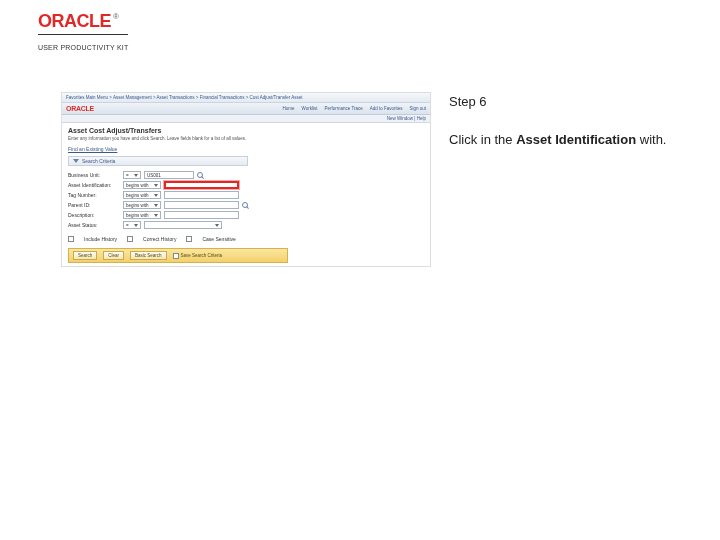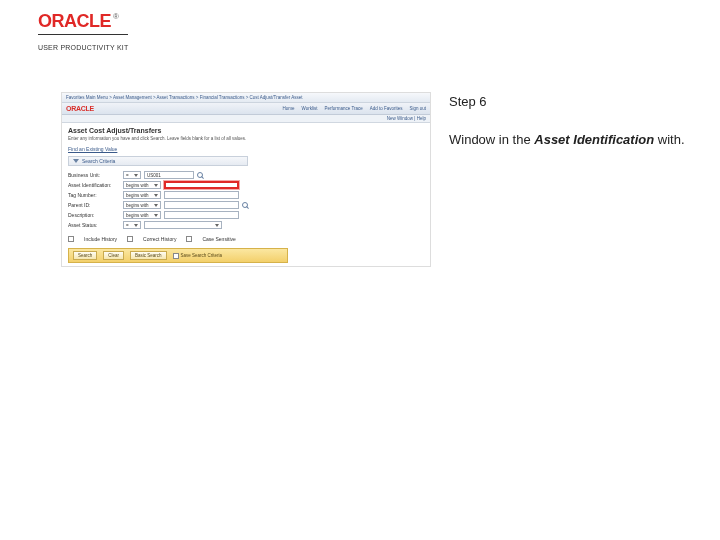--- a/index.html
+++ b/index.html
@@ -235,21 +235,21 @@
   .step-label {
     font-size: 13px;
     color: #222;
     margin-bottom: 22px;
   }
   .step-text {
     font-size: 13px;
     color: #222;
     line-height: 1.4;
   }
-  .step-text b { font-weight: bold; font-style: italic; }
+  .step-text b { font-weight: bold; }
   .mag-icon {
     width: 6px; height: 6px;
     border: 1px solid #6a83a4;
     border-radius: 50%;
     position: relative;
     display: inline-block;
   }
   .mag-icon::after {
     content: "";
     position: absolute;
@@ -348,17 +348,17 @@
       <span class="ss-bar-check">
         <span class="ss-check"></span>
         <span>Save Search Criteria</span>
       </span>
     </div>
   </div>
 
   <div class="instructions">
     <div class="step-label">Step 6</div>
     <div class="step-text">
-      <span>Window in the </span><b>Asset Identification</b><span> with.</span>
+      <span>Click in the </span><b>Asset Identification</b><span> with.</span>
     </div>
   </div>
 
 </div>
 
 </body></html>

